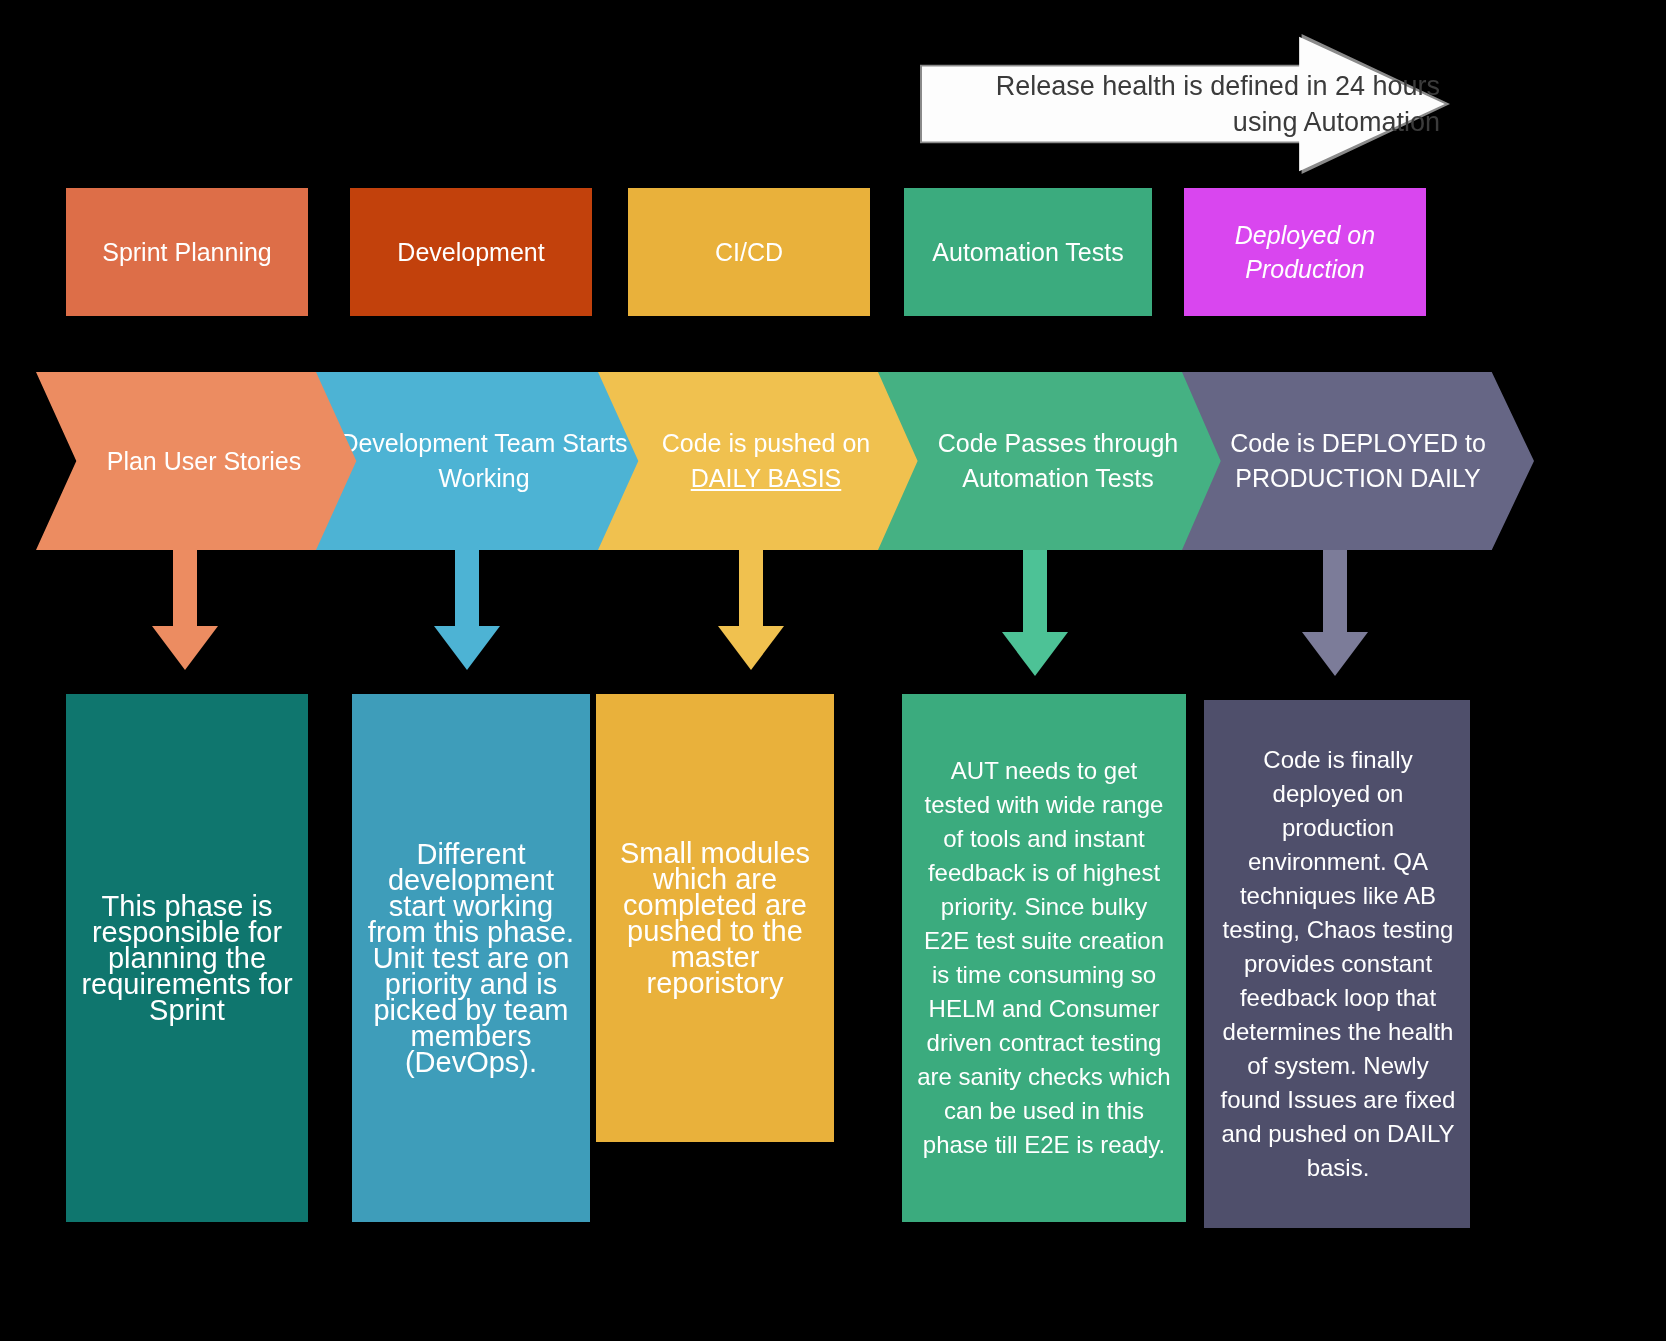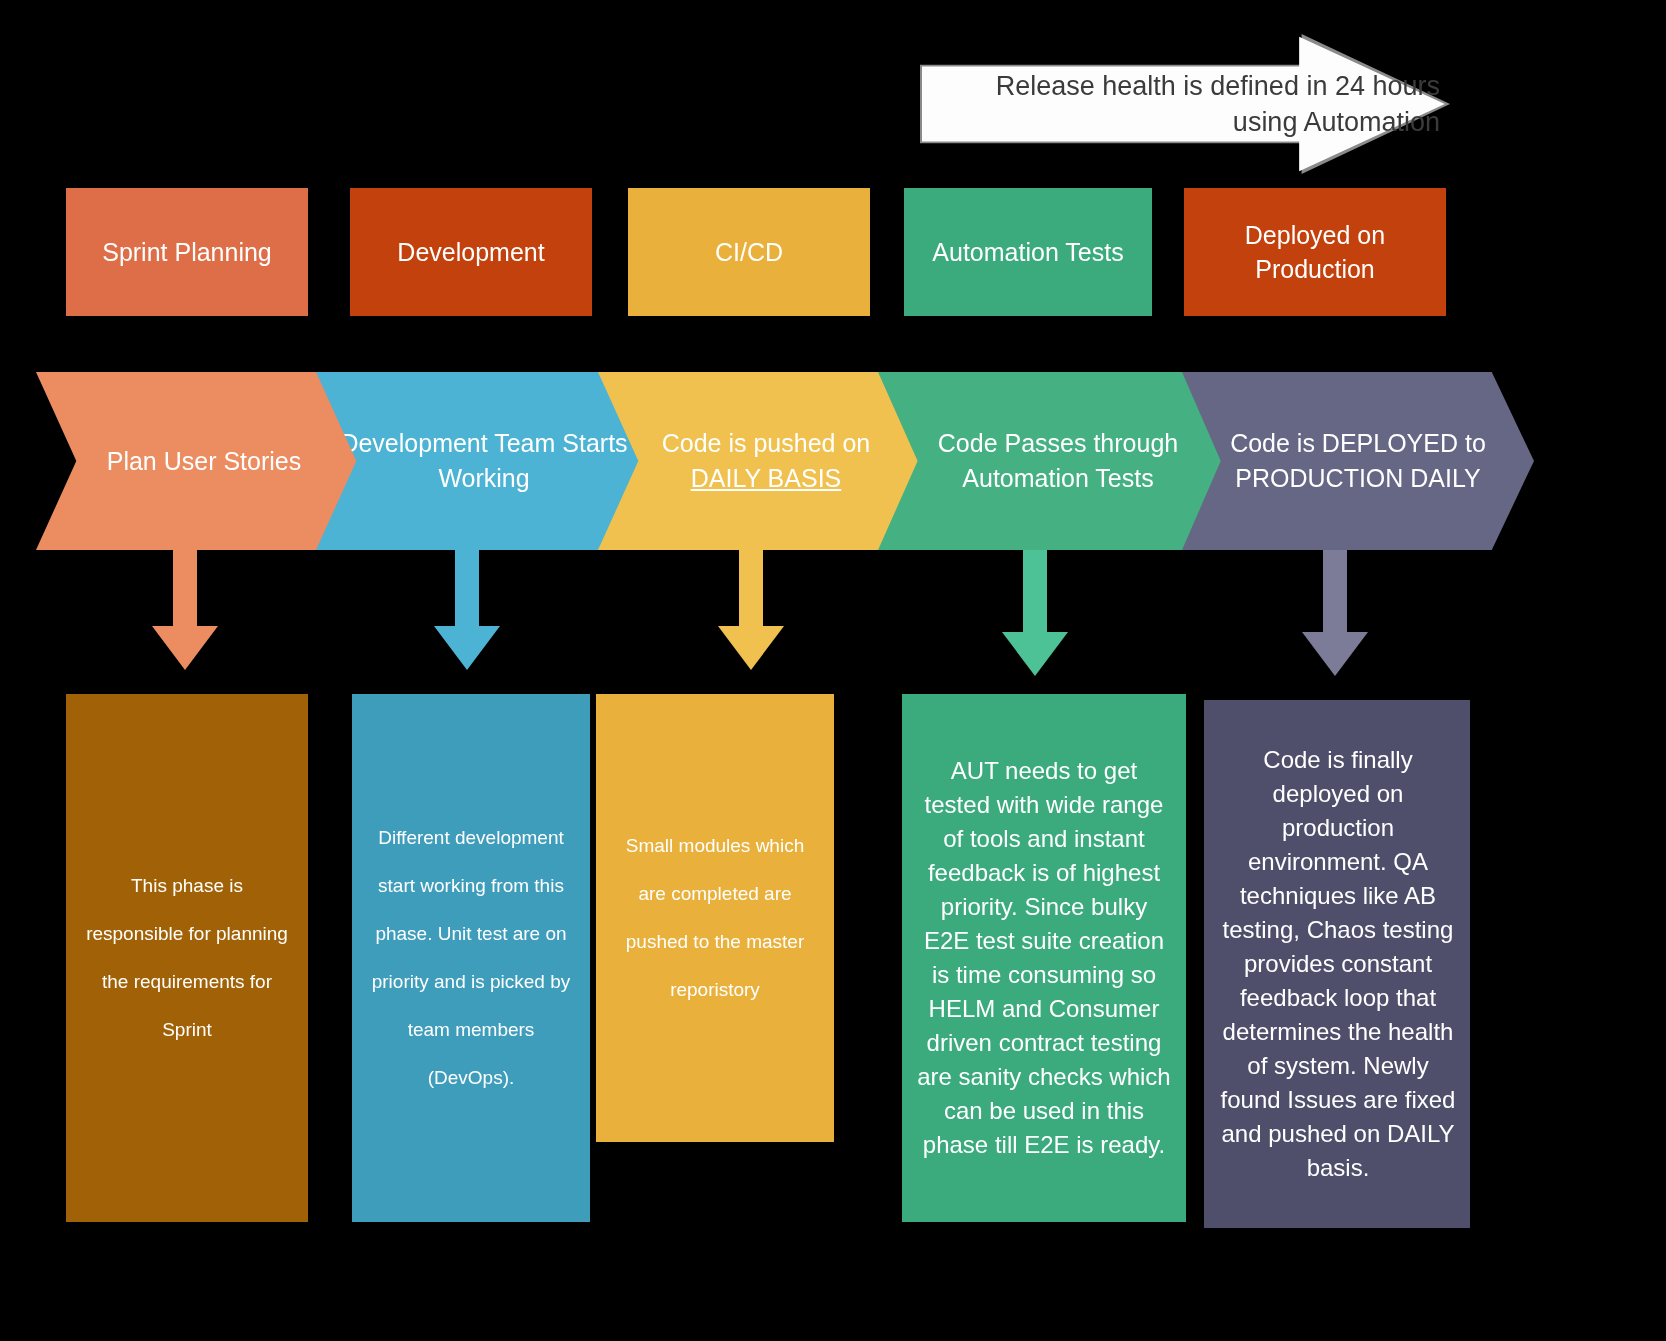--- a/index.html
+++ b/index.html
@@ -66,21 +66,21 @@
     border-left: 33px solid transparent;
     border-right: 33px solid transparent;
   }
 
   
   .bot-box {
     position: absolute;
     display: flex; align-items: center; justify-content: center;
     color: #ffffff; text-align: center;
     padding: 10px 14px;
-    font-size: 19px; line-height: 48px;
+    font-size: 29px; line-height: 26px;
   }
   .bot-box.small { font-size: 24px; line-height: 34px; }
 </style>
 </head>
 <body>
 
 <div class="stage">
 
   <div class="banner">
     <div class="banner-border"></div>
@@ -94,21 +94,21 @@
     </div>
     <div class="top-box" style="left:350px; width:242px; background:#c2410c;">
       <span>Development</span>
     </div>
     <div class="top-box" style="left:628px; width:242px; background:#E9B13B;">
       <span>CI/CD</span>
     </div>
     <div class="top-box" style="left:904px; width:248px; background:#3BAB7E;">
       <span>Automation Tests</span>
     </div>
-    <div class="top-box" style="left:1184px; width:262px; background:#c2410c;">
+    <div class="top-box" style="left:1184px; width:242px; background:#d946ef;font-style:italic;">
       <span>Deployed on Production</span>
     </div>
   </div>
 
   <div class="chev-band">
     <div class="chev" style="left:36px; width:336px; background:#EC8C61;
                 -webkit-clip-path:polygon(0 0, 88% 0, 100% 50%, 88% 100%, 0 100%, 12% 50%);
                 clip-path:polygon(0 0, 88% 0, 100% 50%, 88% 100%, 0 100%, 12% 50%);">
       <div class="chev-inner">
         <span>Plan User Stories</span>
@@ -167,21 +167,21 @@
   <div class="conn" style="left:1002px; top:550px; width:66px; height:130px;">
     <div class="conn-shaft" style="height:82px; background:#4DC296;"></div>
     <div class="conn-head" style="top:82px; border-top:44px solid #4DC296;"></div>
   </div>
 
   <div class="conn" style="left:1302px; top:550px; width:66px; height:130px;">
     <div class="conn-shaft" style="height:82px; background:#7C7C99;"></div>
     <div class="conn-head" style="top:82px; border-top:44px solid #7C7C99;"></div>
   </div>
 
-  <div class="bot-box" style="left:66px; top:694px; width:242px; height:528px; background:#a16207;">
+  <div class="bot-box" style="left:66px; top:694px; width:242px; height:528px; background:#0f766e;">
     <span>This phase is responsible for planning the requirements for Sprint</span>
   </div>
 
   <div class="bot-box" style="left:352px; top:694px; width:238px; height:528px; background:#3E9DBA;">
     <span>Different development start working from this phase. Unit test are on priority and is picked by team members (DevOps).</span>
   </div>
 
   <div class="bot-box" style="left:596px; top:694px; width:238px; height:448px; background:#E9B13B;">
     <span>Small modules which are completed are pushed to the master reporistory</span>
   </div>

